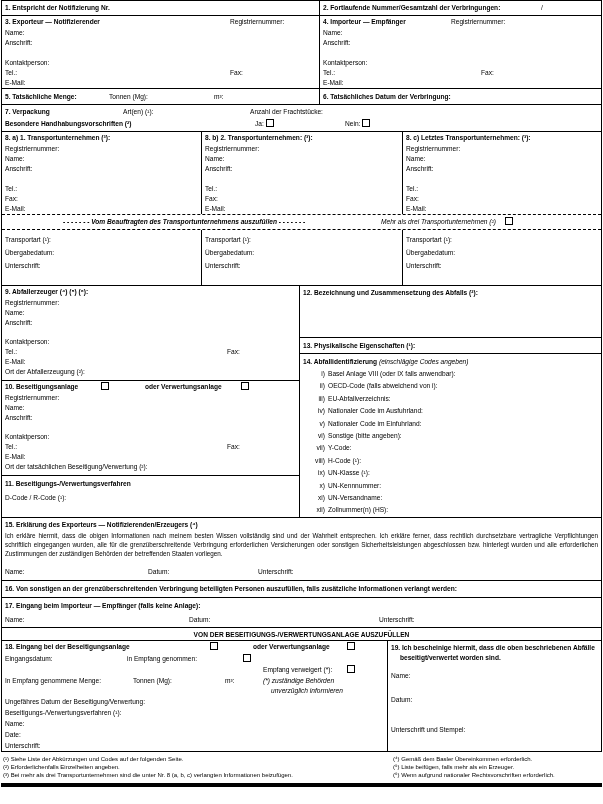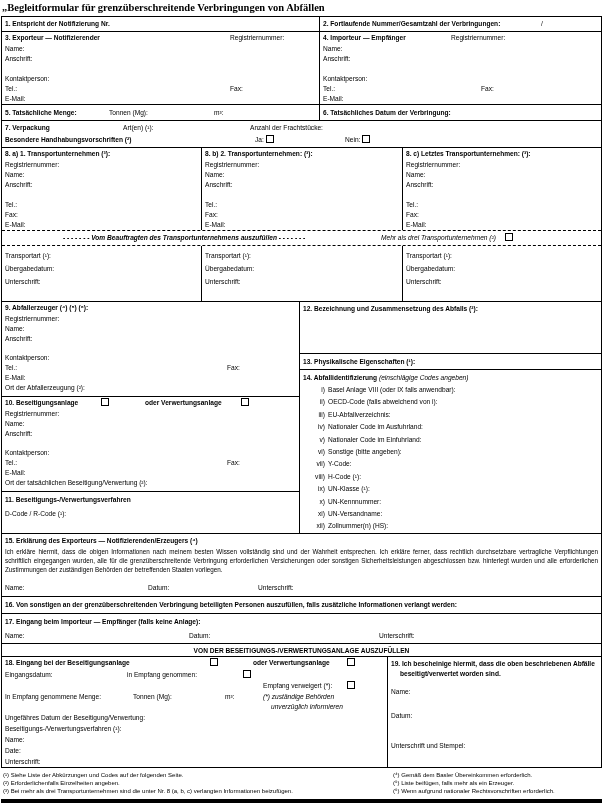--- a/index.html
+++ b/index.html
@@ -28,21 +28,20 @@
   .center{text-align:center;}
   .fn{font-size:6px;line-height:8px;white-space:nowrap;}
   .footnotes{display:flex;margin-top:3px;}
   .bar{height:4px;background:#000;margin-top:4px;}
 </style>
 </head>
 <body>
 
 <div class="page">
 
-  <div class="doc-title">„Begleitformular für grenzüberschreitende Verbringungen von Abfällen</div>
 
   <div class="form">
 
     <div class="row" style="height:15px">
       <div class="cell rb" style="width:318px">
         <div class="ln" style="height:12px;line-height:12px">
           <span class="b">1. Entspricht der Notifizierung Nr.</span>
         </div>
       </div>
       <div class="cell" style="flex:1">

